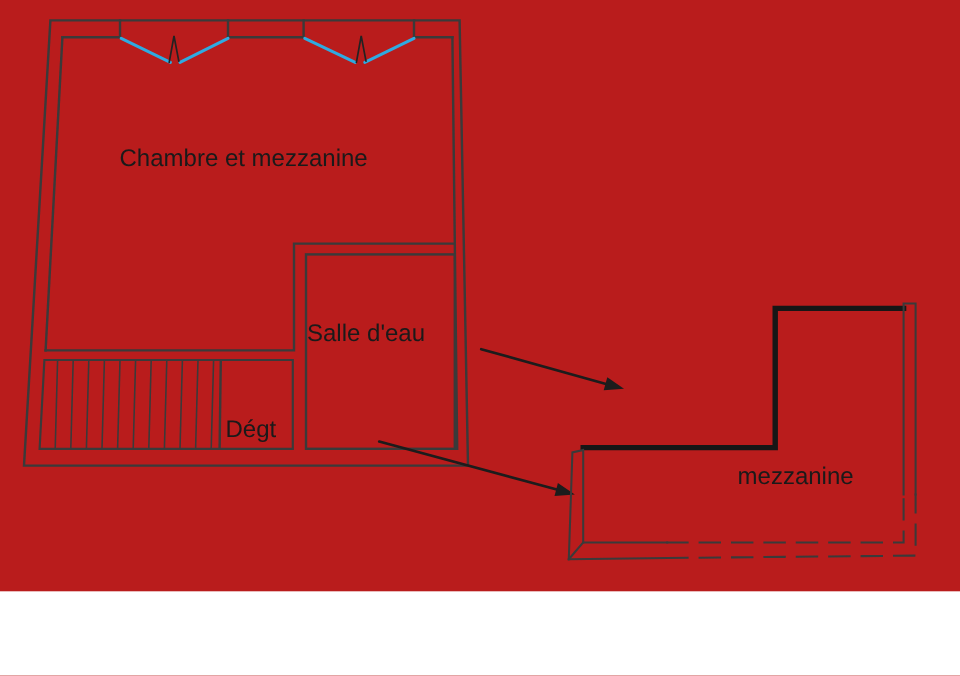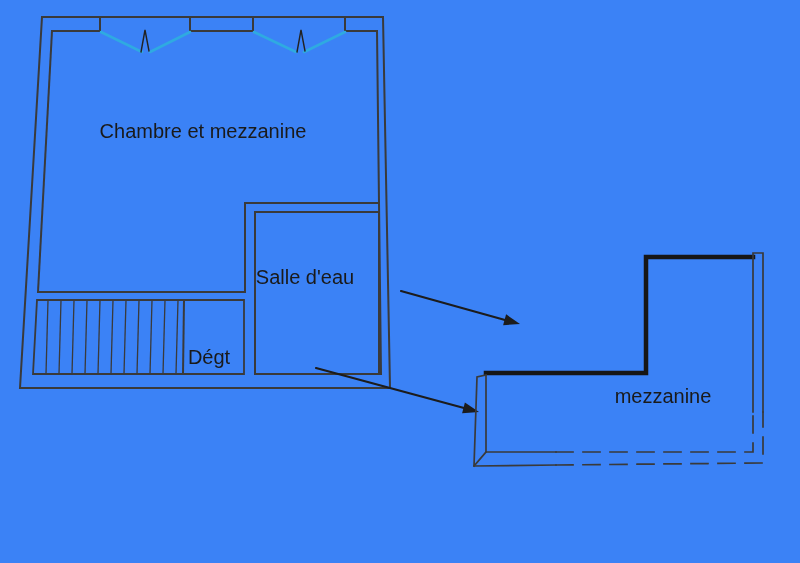--- a/index.html
+++ b/index.html
@@ -1,19 +1,19 @@
 <!DOCTYPE html>
 <html><head>
 <meta charset="utf-8">
 <style>
   html,body{margin:0;padding:0;background:#ffffff;}
   .canvas{
     position:relative;
-    width:800px;height:563px;
-    background:#3b82f6;
+    width:800px;height:493px;
+    background:#b91c1c;
     font-family:"Liberation Sans", sans-serif;
     overflow:hidden;
   }
   svg{display:block;}
   text{
     font-family:"Liberation Sans", sans-serif;
     font-size:20px;
   }
 </style>
 </head>

